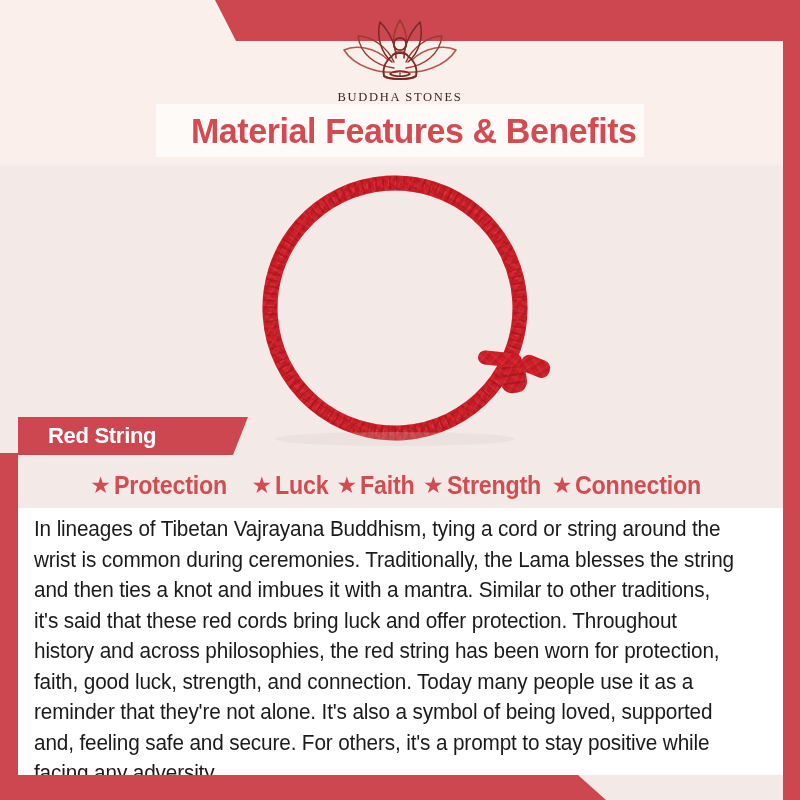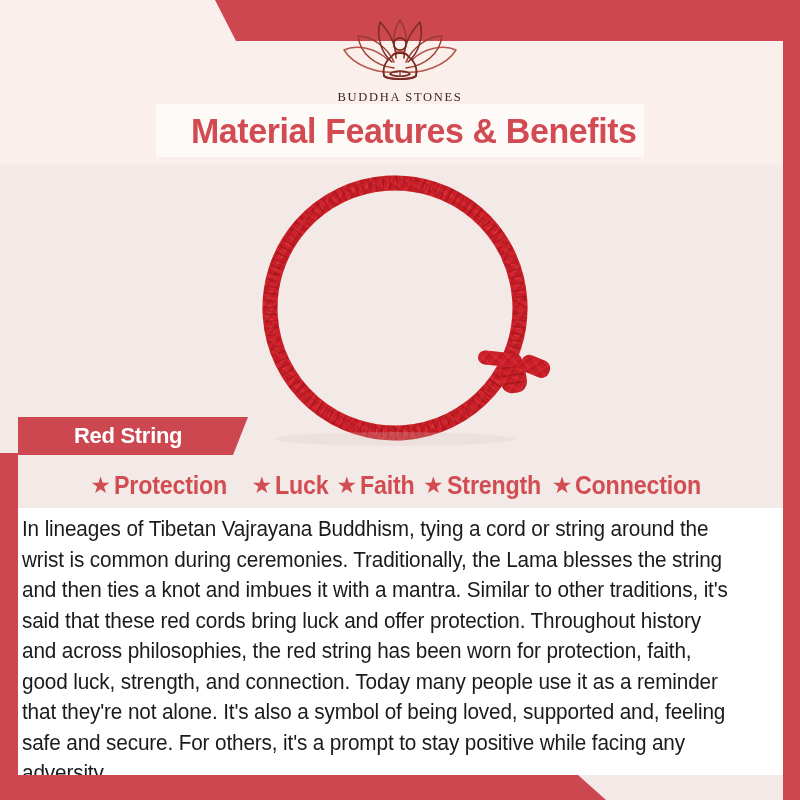--- a/index.html
+++ b/index.html
@@ -125,21 +125,21 @@
   .ribbon {
     position: absolute;
     left: 18px; top: 417px;
     width: 230px; height: 38px;
     background: #cc4750;
     clip-path: polygon(0 0, 230px 0, 215px 38px, 0 38px);
     display: flex;
     align-items: center;
   }
   .ribbon-text {
-    margin-left: 56px;
+    margin-left: 30px;
     color: #ffffff;
     font-size: 22px;
     font-weight: bold;
     letter-spacing: -0.3px;
     font-family: "Liberation Sans", sans-serif;
   }
 
   
   .benefits {
     position: absolute;
@@ -172,21 +172,21 @@
   }
   .benefit.gap-wide { margin-right: 12px; }
 
   
   .body-panel {
     position: absolute;
     left: 18px; top: 508px;
     width: 765px;
     bottom: 25px;
     background: #ffffff;
-    padding: 6px 18px 0 4px;
+    padding: 6px 18px 0 16px;
     box-sizing: border-box;
   }
   .body-text {
     font-family: "Liberation Sans Narrow", "Liberation Sans", sans-serif;
     font-size: 21.5px;
     line-height: 30.5px;
     color: #1b1b1b;
     font-weight: 500;
     transform: scaleX(0.965);
     transform-origin: left top;

